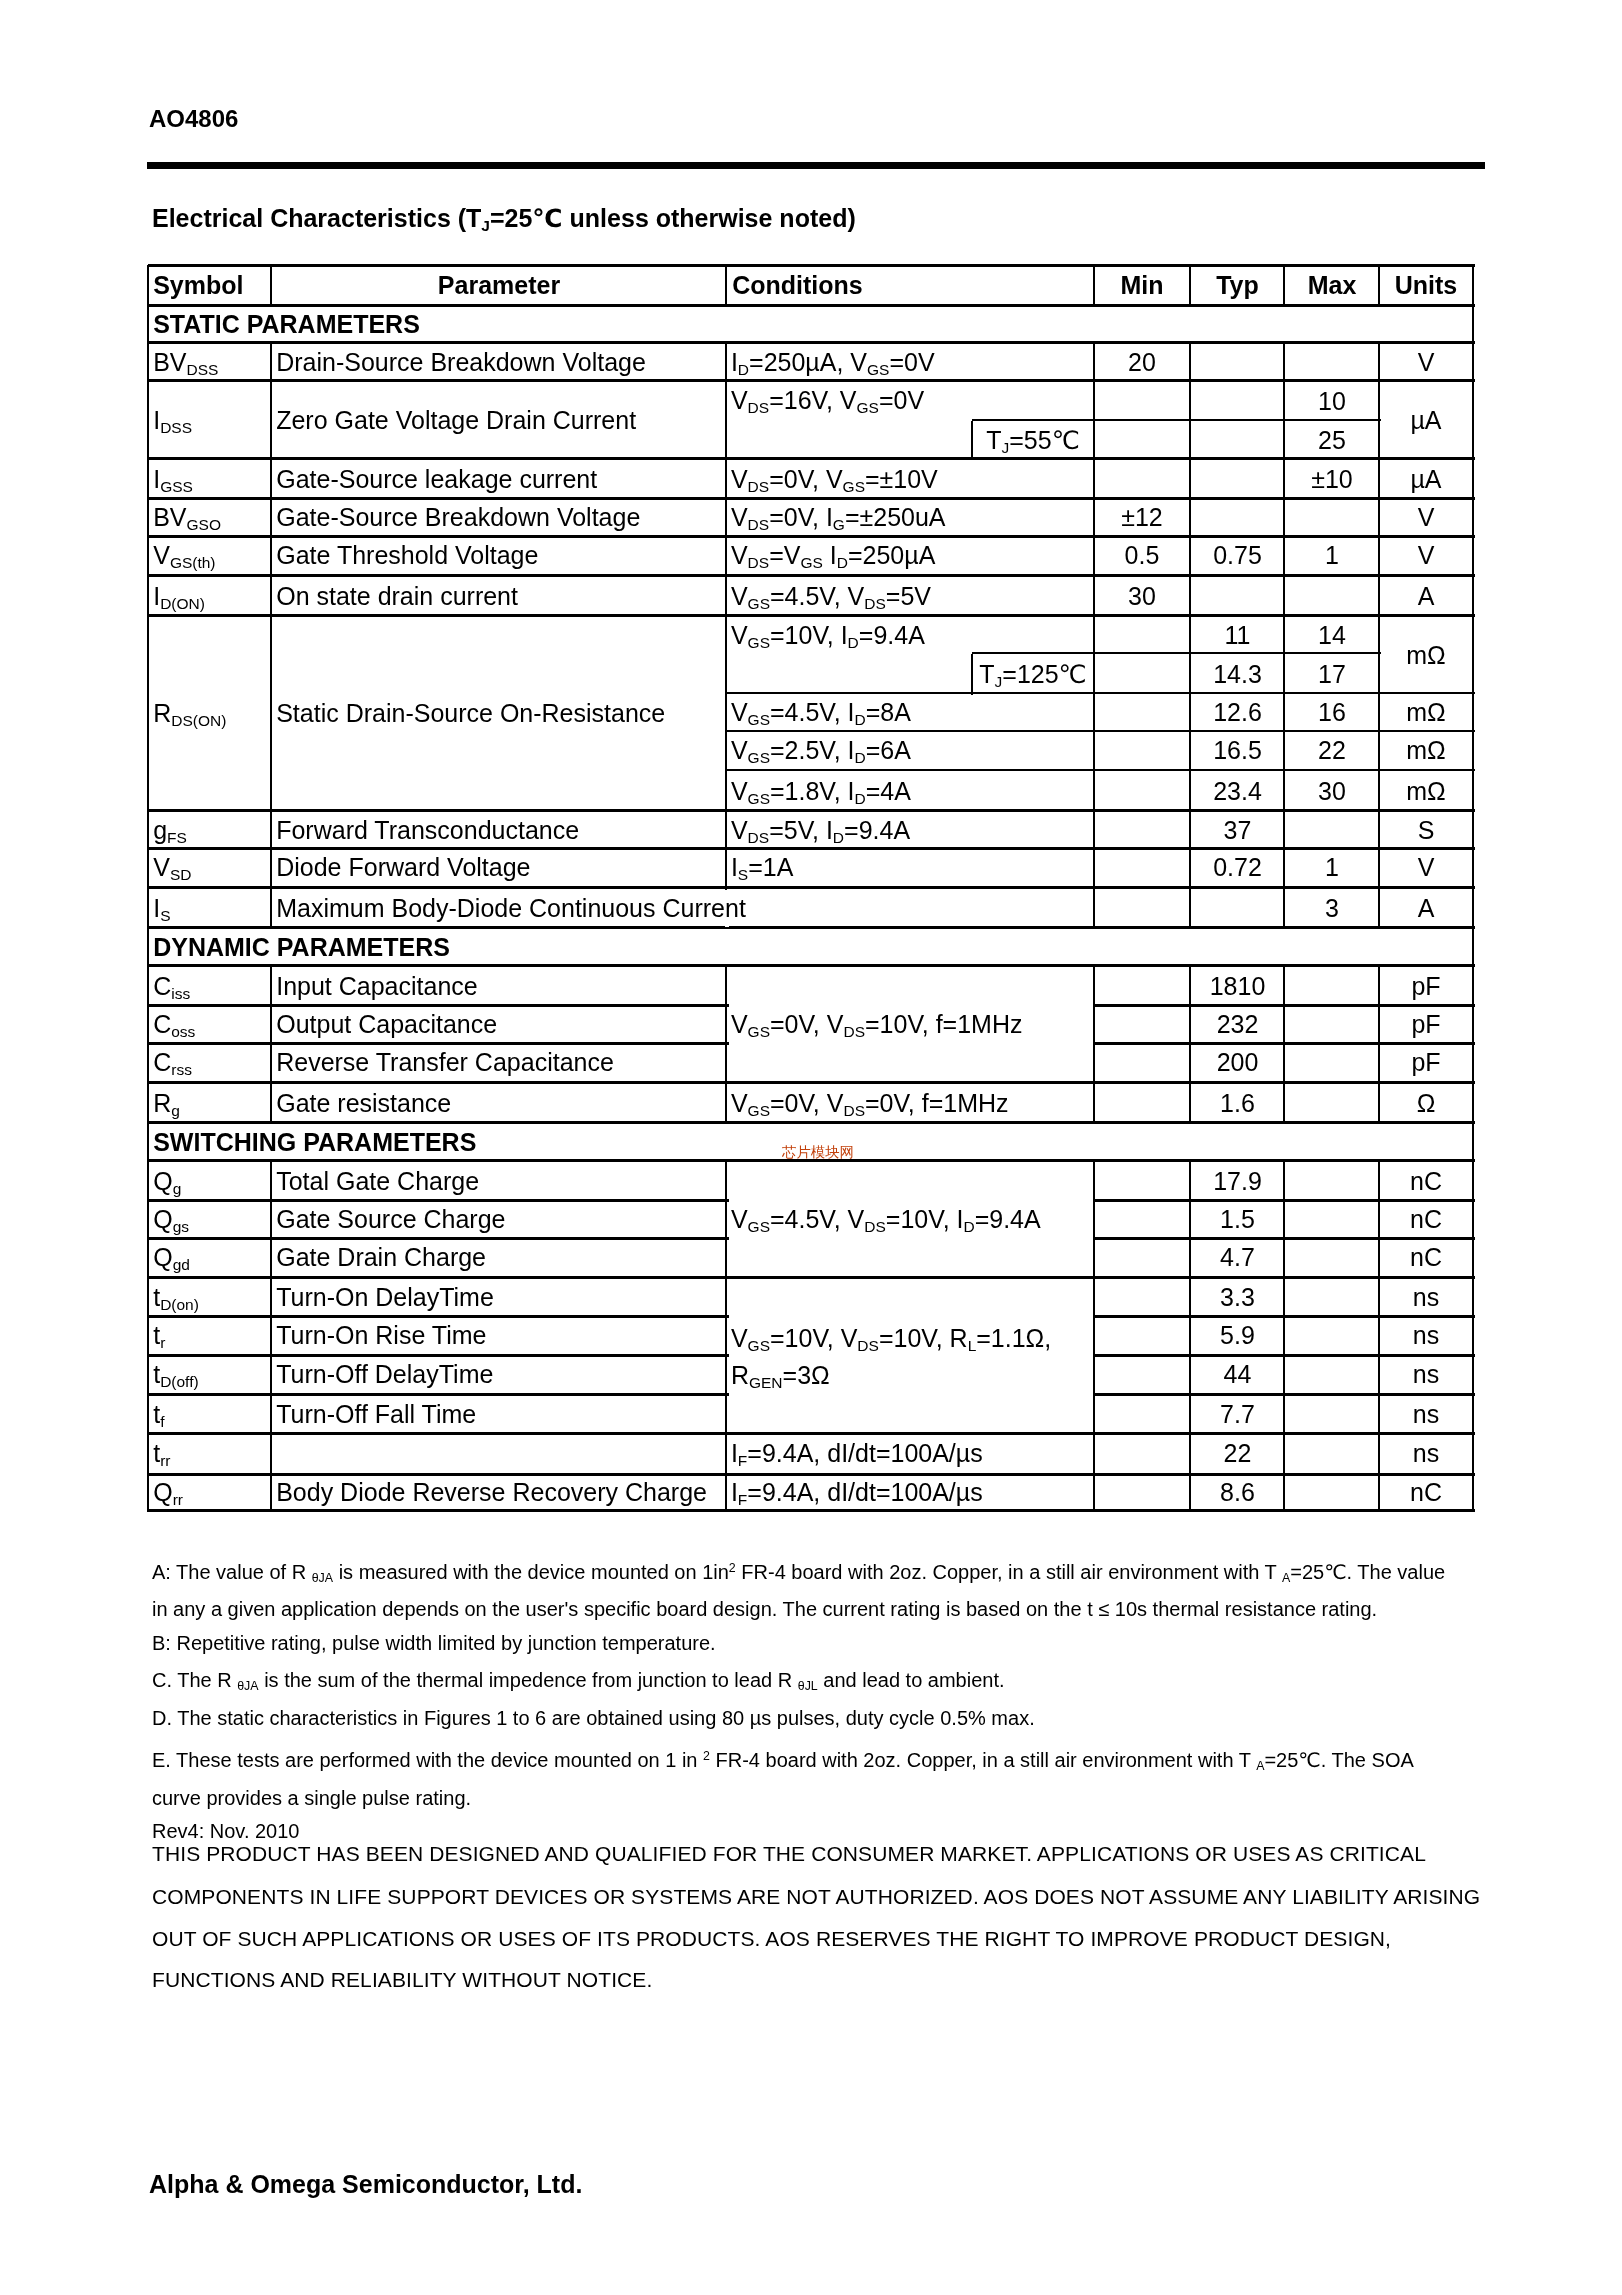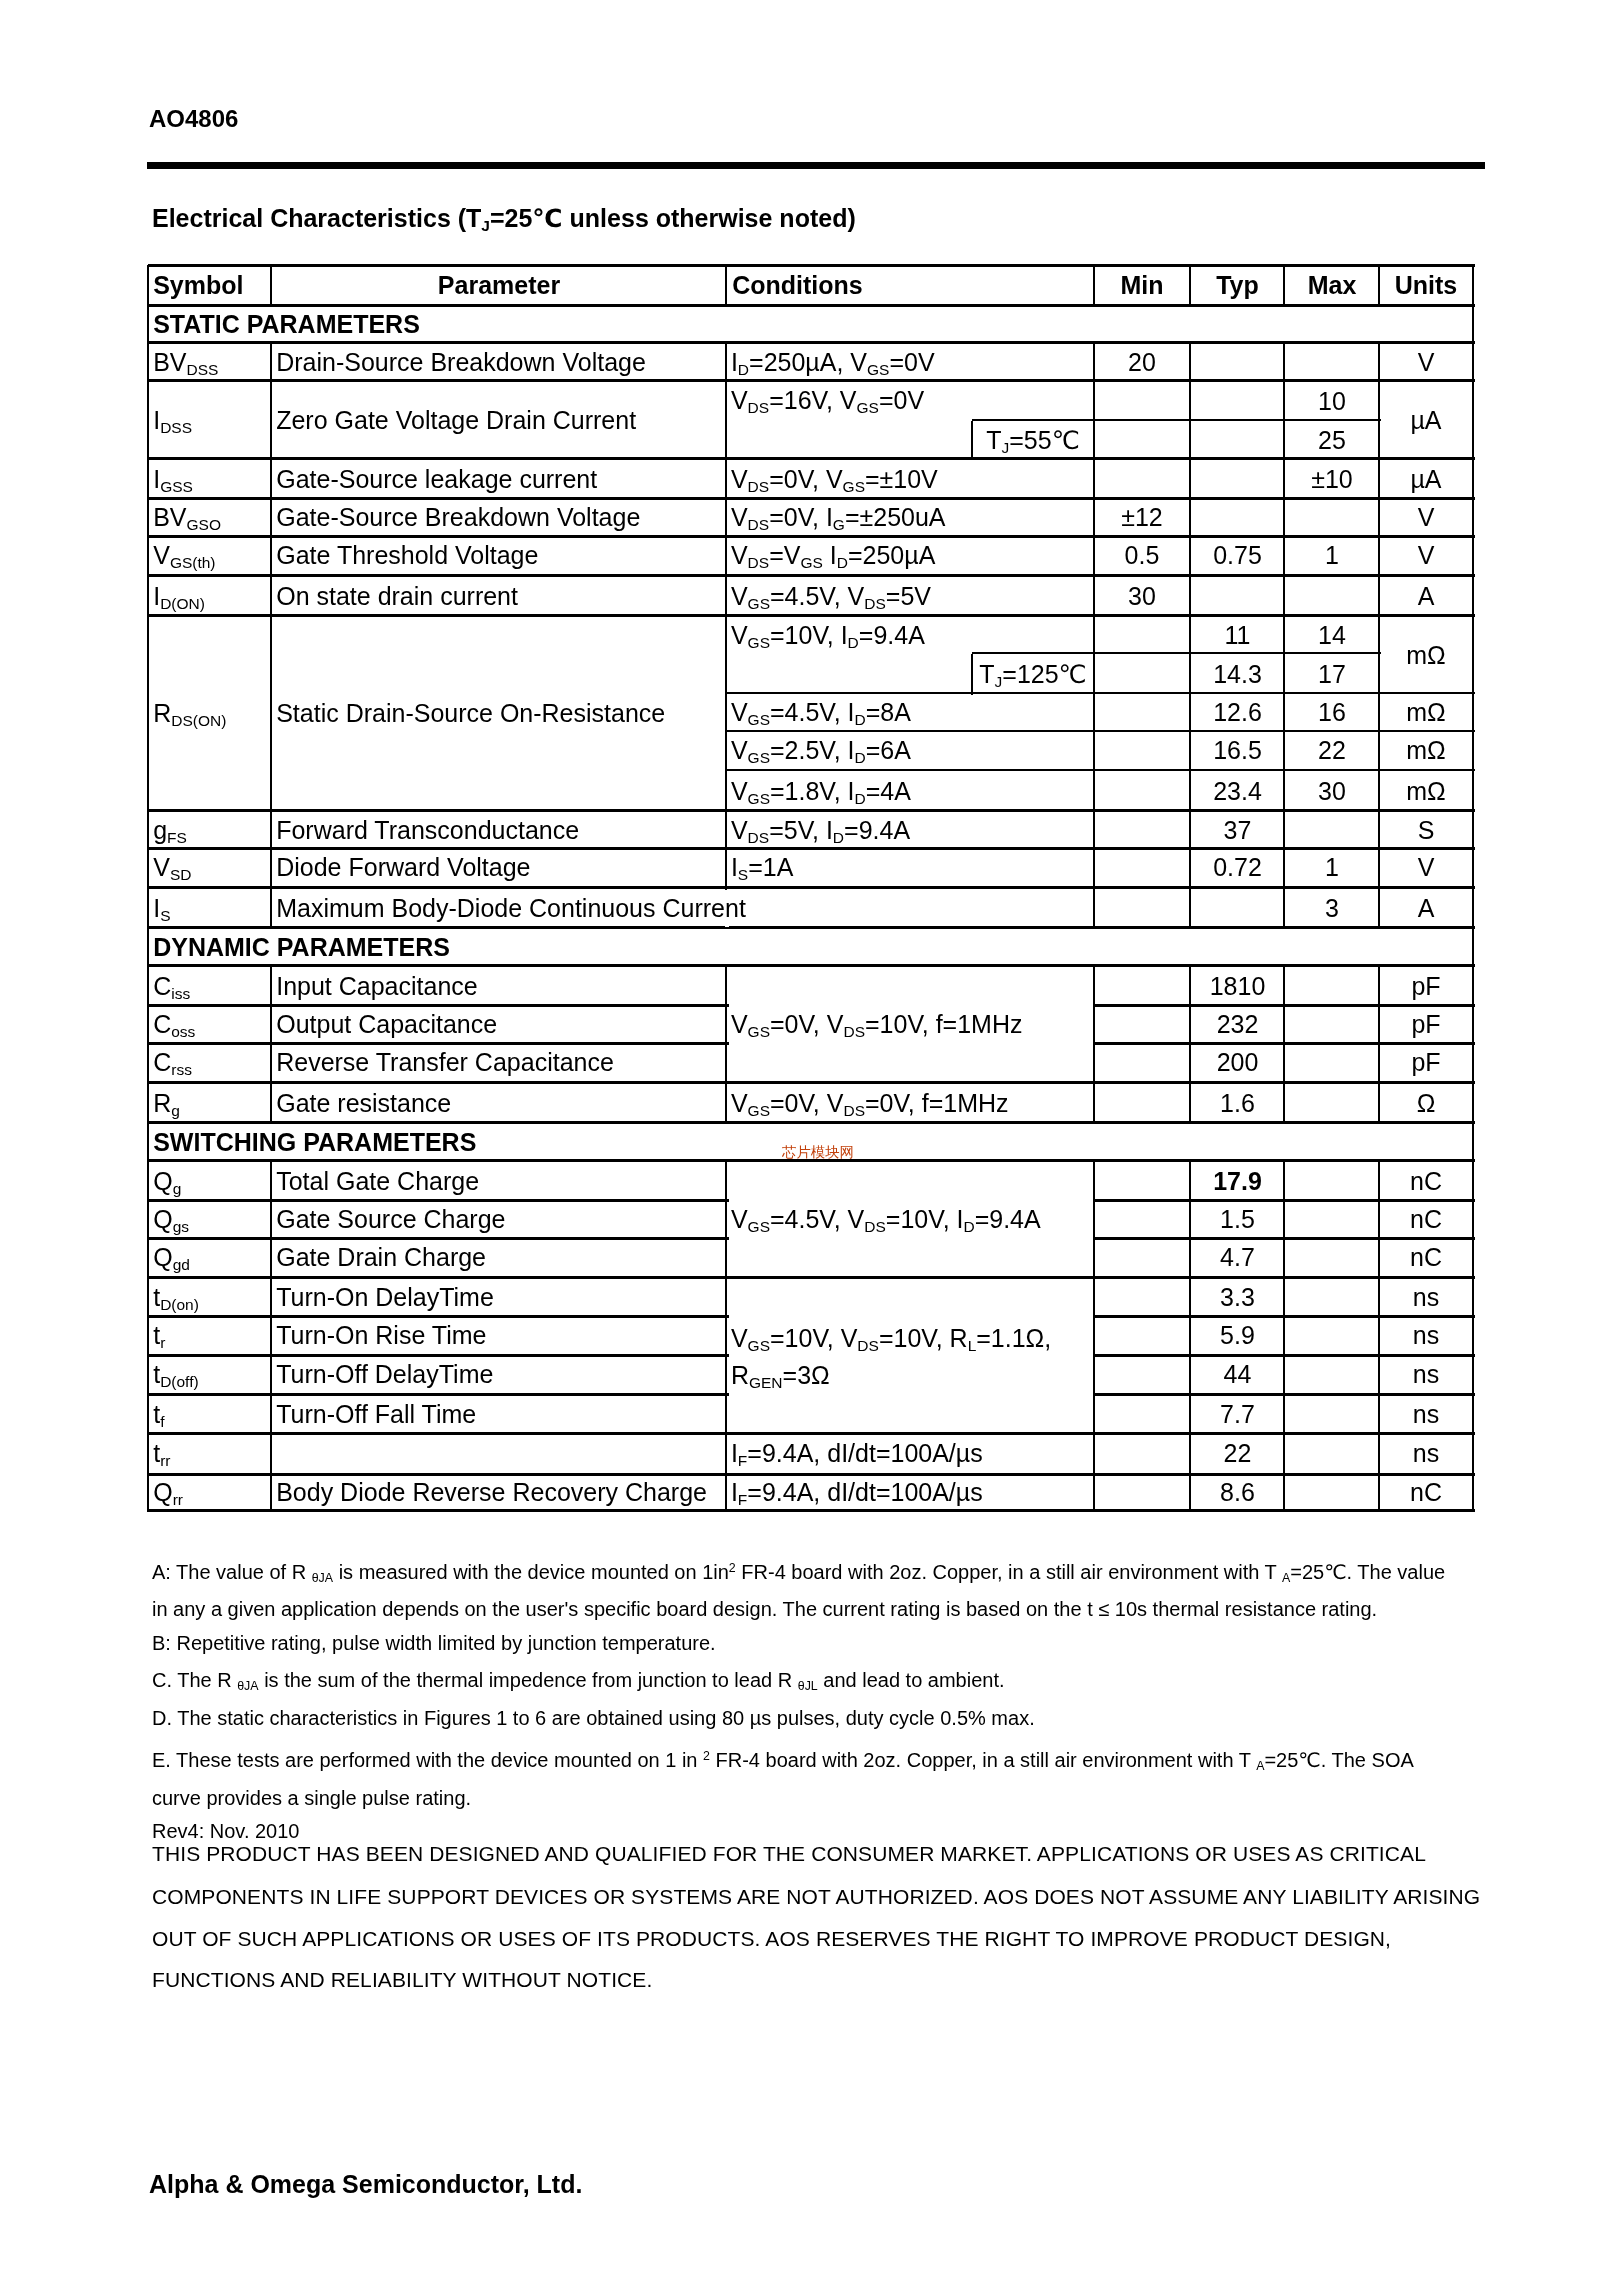--- a/index.html
+++ b/index.html
@@ -294,21 +294,21 @@
     </div>
     <div class="cell c" style="left: 1094px; top: 1083px; width: 96px; height: 40px;"></div>
     <div class="cell c" style="left: 1190px; top: 1083px; width: 95px; height: 40px;">1.6</div>
     <div class="cell c" style="left: 1285px; top: 1083px; width: 94px; height: 40px;"></div>
     <div class="cell c" style="left: 1379px; top: 1083px; width: 94px; height: 40px;">Ω</div>
     <div class="cell l" style="left: 148px; top: 1161px; width: 123px; height: 40px;">
       <span><span>Q</span><sub>g</sub></span>
     </div>
     <div class="cell l" style="left: 271px; top: 1161px; width: 456px; height: 40px;">Total Gate Charge</div>
     <div class="cell c" style="left: 1094px; top: 1161px; width: 96px; height: 40px;"></div>
-    <div class="cell c" style="left: 1190px; top: 1161px; width: 95px; height: 40px; font-weight: bold;">17.9</div>
+    <div class="cell c" style="left: 1190px; top: 1161px; width: 95px; height: 40px;">17.9</div>
     <div class="cell c" style="left: 1285px; top: 1161px; width: 94px; height: 40px;"></div>
     <div class="cell c" style="left: 1379px; top: 1161px; width: 94px; height: 40px;">nC</div>
     <div class="cell l" style="left: 148px; top: 1200px; width: 123px; height: 38px;">
       <span><span>Q</span><sub>gs</sub></span>
     </div>
     <div class="cell l" style="left: 271px; top: 1200px; width: 456px; height: 38px;">Gate Source Charge</div>
     <div class="cell c" style="left: 1094px; top: 1200px; width: 96px; height: 38px;"></div>
     <div class="cell c" style="left: 1190px; top: 1200px; width: 95px; height: 38px;">1.5</div>
     <div class="cell c" style="left: 1285px; top: 1200px; width: 94px; height: 38px;"></div>
     <div class="cell c" style="left: 1379px; top: 1200px; width: 94px; height: 38px;">nC</div>

